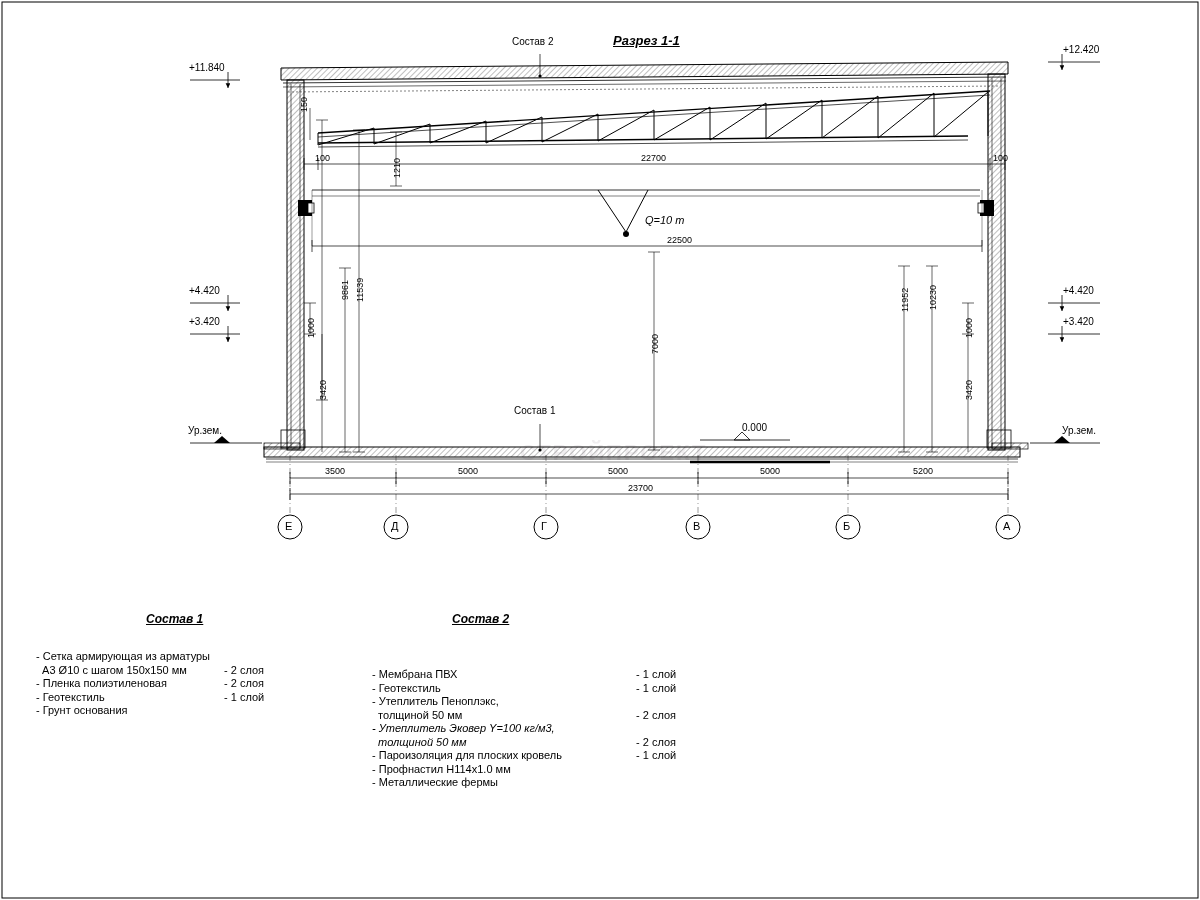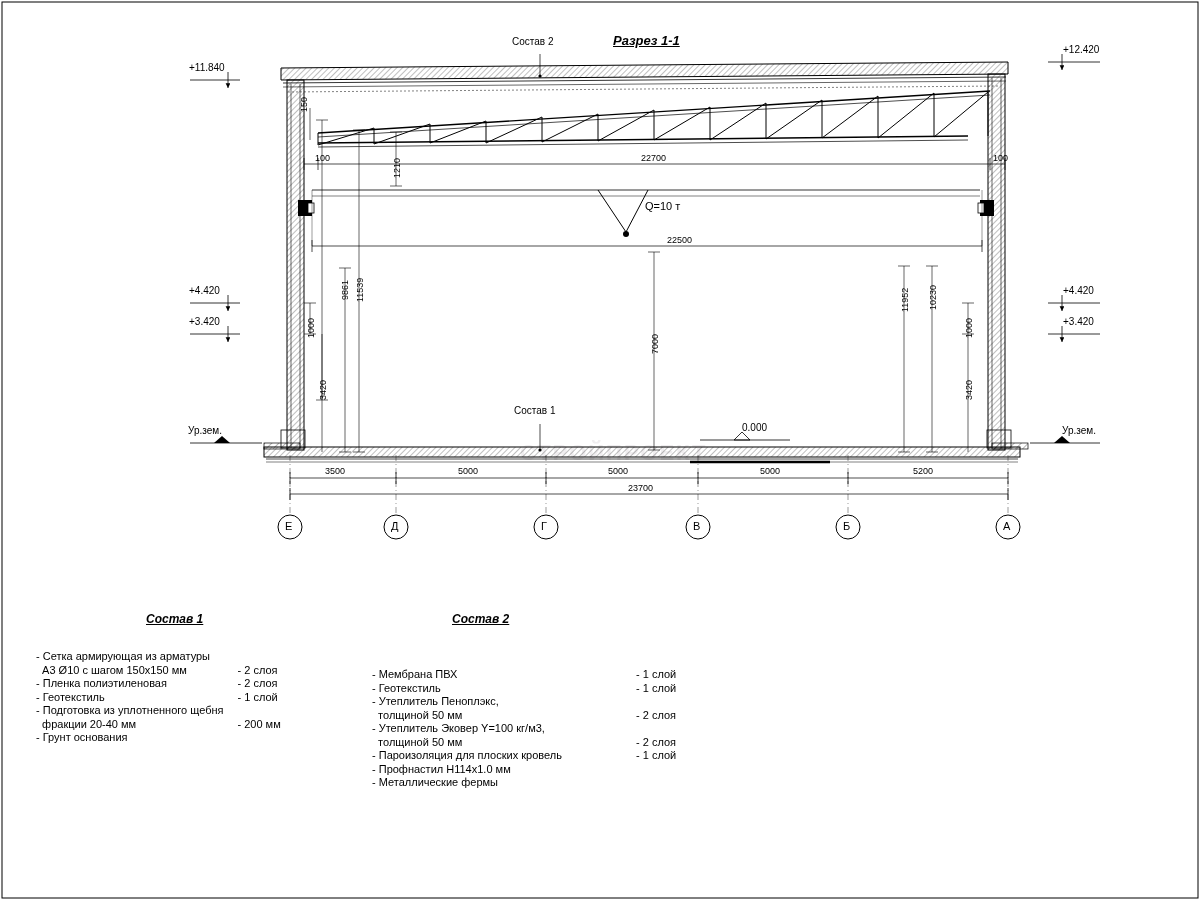--- a/index.html
+++ b/index.html
@@ -232,21 +232,21 @@
     <circle class="axis-circle" cx="546" cy="527" r="12"></circle>
     <circle class="axis-circle" cx="698" cy="527" r="12"></circle>
     <circle class="axis-circle" cx="848" cy="527" r="12"></circle>
     <circle class="axis-circle" cx="1008" cy="527" r="12"></circle>
   </svg>
 
   <div style="position:absolute;left:613px;top:33px;" class="ttl ttl-u">Разрез 1-1</div>
 
   <div style="position:absolute;left:512px;top:36px;" class="callout">Состав 2</div>
   <div style="position:absolute;left:514px;top:405px;" class="callout">Состав 1</div>
-  <div style="position:absolute;left:645px;top:200px;font-size:11px;">Q=10 т</div>
+  <div style="position:absolute;left:645px;top:214px;font-style:italic;font-size:11px;">Q=10 т</div>
 
   <div style="position:absolute;left:189px;top:62px;" class="lbl">+11.840</div>
   <div style="position:absolute;left:1063px;top:44px;" class="lbl">+12.420</div>
   <div style="position:absolute;left:189px;top:285px;" class="lbl">+4.420</div>
   <div style="position:absolute;left:189px;top:316px;" class="lbl">+3.420</div>
   <div style="position:absolute;left:1063px;top:285px;" class="lbl">+4.420</div>
   <div style="position:absolute;left:1063px;top:316px;" class="lbl">+3.420</div>
   <div style="position:absolute;left:742px;top:422px;" class="lbl">0.000</div>
   <div style="position:absolute;left:188px;top:425px;" class="lbl">Ур.зем.</div>
   <div style="position:absolute;left:1062px;top:425px;" class="lbl">Ур.зем.</div>
@@ -295,25 +295,20 @@
       </tr>
       <tr>
         <td style="white-space:pre;">- Пленка полиэтиленовая</td>
         <td class="v">- 2 слоя</td>
       </tr>
       <tr>
         <td style="white-space:pre;">- Геотекстиль</td>
         <td class="v">- 1 слой</td>
       </tr>
       <tr>
-        <td style="white-space:pre;">- Подготовка из уплотненного щебня
-  фракции 20-40 мм</td>
-        <td class="v" style="vertical-align:bottom;">- 200 мм</td>
-      </tr>
-      <tr>
         <td style="white-space:pre;">- Грунт основания</td>
         <td class="v"></td>
       </tr>
     </tbody>
       </table>
   </div>
 
   <div class="spec-block" style="left:452px;top:612px;">
     <div class="spec-title">Состав 2</div>
   </div>
@@ -327,21 +322,21 @@
       <tr>
         <td style="white-space:pre;">- Геотекстиль</td>
         <td class="v">- 1 слой</td>
       </tr>
       <tr>
         <td style="white-space:pre;">- Утеплитель Пеноплэкс,
   толщиной 50 мм</td>
         <td class="v" style="vertical-align:bottom;">- 2 слоя</td>
       </tr>
       <tr>
-        <td style="white-space:pre;">- Утеплитель Эковер Y=100 кг/м3,
+        <td style="white-space:pre;font-style:italic;">- Утеплитель Эковер Y=100 кг/м3,
   толщиной 50 мм</td>
         <td class="v" style="vertical-align:bottom;">- 2 слоя</td>
       </tr>
       <tr>
         <td style="white-space:pre;">- Пароизоляция для плоских кровель</td>
         <td class="v">- 1 слой</td>
       </tr>
       <tr>
         <td style="white-space:pre;">- Профнастил Н114х1.0 мм</td>
         <td class="v"></td>

